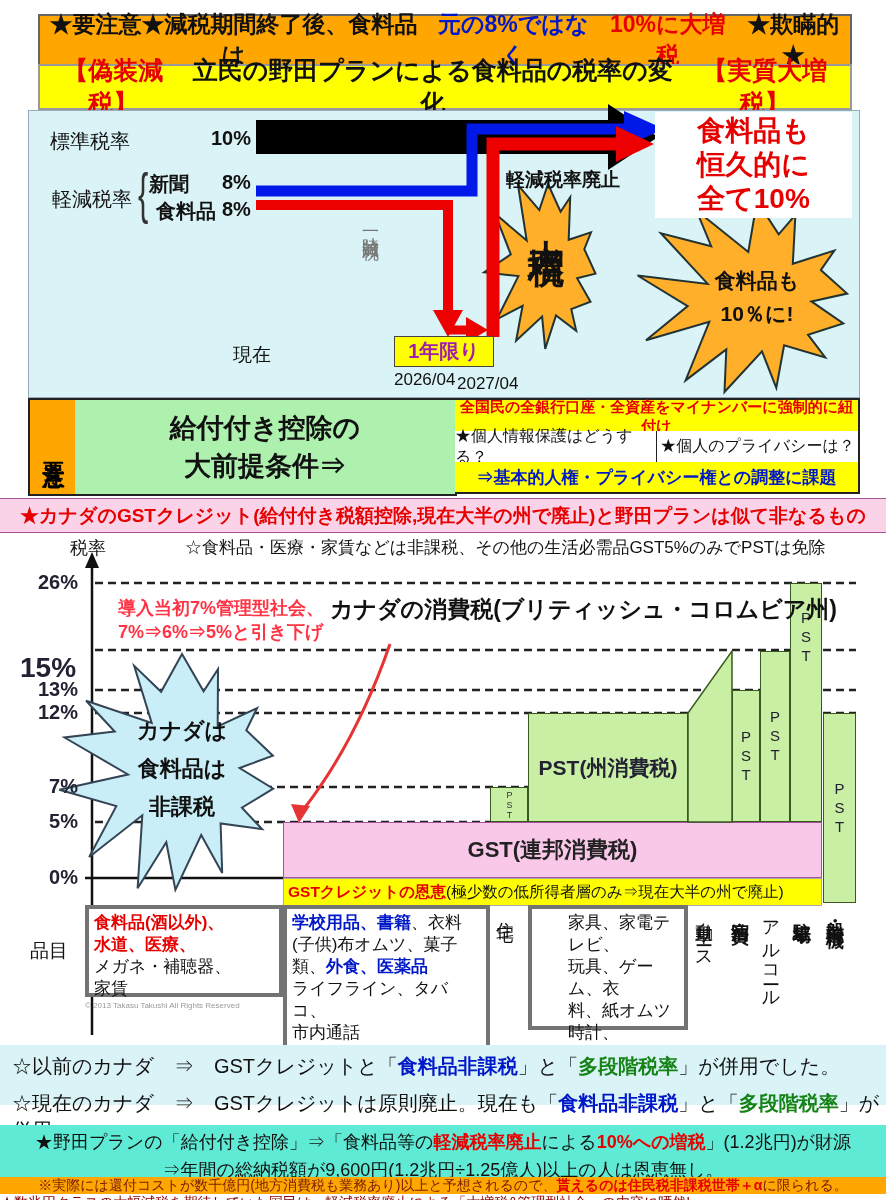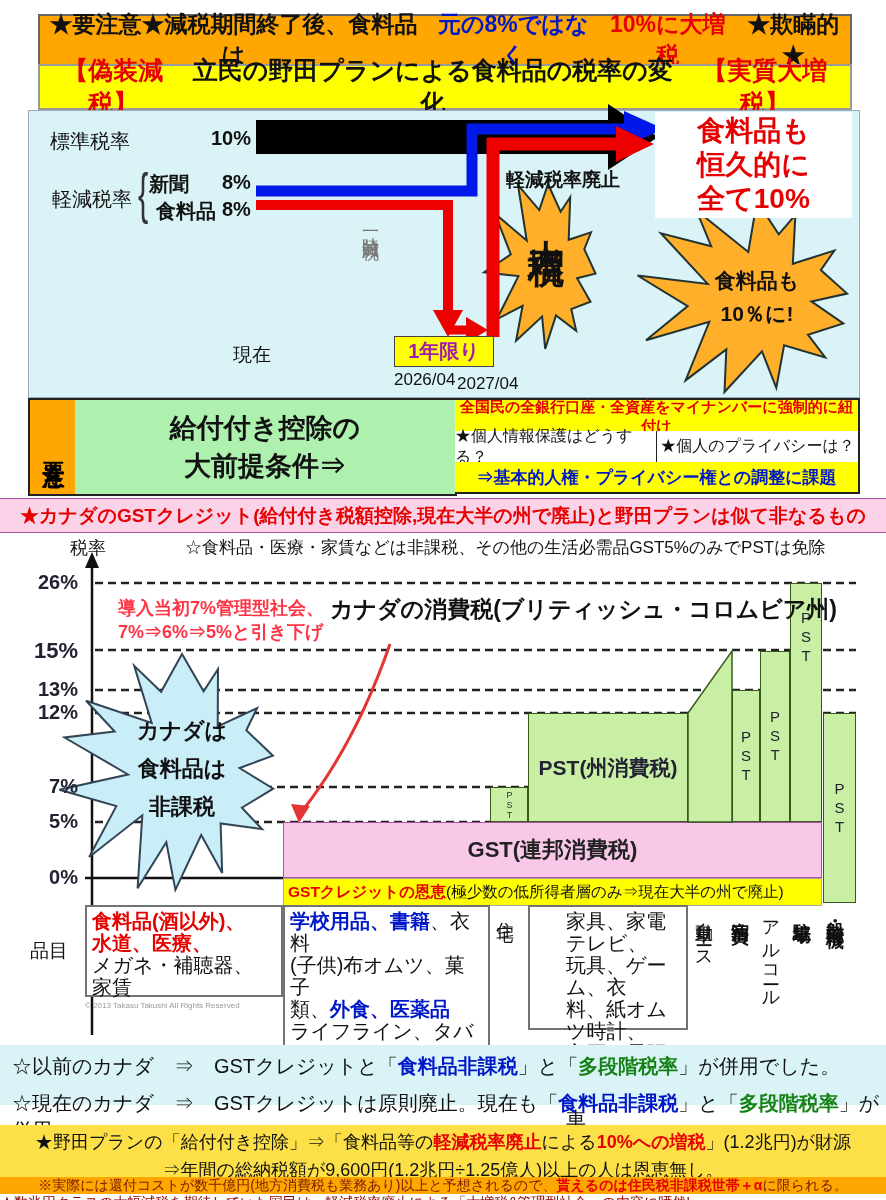--- a/index.html
+++ b/index.html
@@ -32,23 +32,23 @@
   .trow2 .cell+.cell{border-left:1.5px solid #222;}
   .trow3{left:455px;top:462px;width:403px;height:30px;background:#ffff00;border:2px solid #222;border-top:none;border-left:none;
          font-size:17px;font-weight:bold;color:#0018c8;}
   .pinkban{left:0;top:498px;width:886px;height:33px;background:#fbd3e8;border-top:1.5px solid #a3549a;
            border-bottom:1.5px solid #a3549a;font-size:19px;font-weight:bold;color:#e60000;}
   .gbar{background:#c9efa4;border:1.5px solid #39591f;box-sizing:border-box;}
   .pbar{left:283px;top:822px;width:539px;height:56px;background:#f9c8e9;border:1px solid #a3549a;box-sizing:border-box;
         font-size:22px;font-weight:bold;color:#222;}
   .strip{left:283px;top:878px;width:539px;height:28px;background:#ffff00;border:1px solid #aaa;box-sizing:border-box;
          font-size:15.5px;display:flex;align-items:center;padding-left:4px;white-space:nowrap;}
-  .catbox{border:2px solid #737373;box-sizing:border-box;background:#fff;padding:3px 5px;font-size:20px;line-height:22px;color:#111;}
+  .catbox{border:4px solid #737373;box-sizing:border-box;background:#fff;padding:3px 5px;font-size:17px;line-height:22px;color:#111;}
   .bluesec{left:0;top:1045px;width:886px;height:60px;background:#d9f3f6;font-size:20px;color:#111;}
-  .yellowsec{left:0;top:1125px;width:886px;height:52px;background:#fde047;font-size:18px;color:#111;}
+  .yellowsec{left:0;top:1125px;width:886px;height:52px;background:#5eead4;font-size:18px;color:#111;}
   .orangesec{left:0;top:1177px;width:886px;height:17px;background:#ffa600;font-size:14px;color:#7a2000;}
   .sliver{left:0;top:1194px;width:886px;height:6px;background:#fff;overflow:hidden;color:#8b0000;font-size:14px;}
 </style>
 </head>
 <body>
 
 <div class="page">
 
   <svg class="layer z0" width="886" height="1200" viewBox="0 0 886 1200">
 
@@ -150,21 +150,21 @@
 
   <div class="abs ctr pinkban z1">★カナダのGSTクレジット(給付付き税額控除,現在大半の州で廃止)と野田プランは似て非なるもの</div>
 
   <div class="lbl z3" style="left:70px;top:536px;font-size:18px;">税率</div>
   <div class="lbl z3" style="left:142px;top:536px;font-size:17px;margin-left:43px;">☆食料品・医療・家賃などは非課税、その他の生活必需品GST5%のみでPSTは免除</div>
   <div class="lbl z3 b" style="left:330px;top:594px;font-size:23px;">カナダの消費税(ブリティッシュ・コロムビア州)</div>
   <div class="lbl z3 b" style="left:118px;top:596px;font-size:18px;color:#f34;">導入当初7%管理型社会、</div>
   <div class="lbl z3 b" style="left:118px;top:620px;font-size:18px;color:#f34;">7%⇒6%⇒5%と引き下げ</div>
 
   <div class="lbl z3 b" style="left:20px;top:571px;width:58px;text-align:right;font-size:20px;color:#223;">26%</div>
-  <div class="lbl z3 b" style="left:20px;top:638px;width:58px;text-align:right;font-size:22px;color:#223;">15%</div>
+  <div class="lbl z3 b" style="left:20px;top:652px;width:58px;font-size:28px;color:#223;">15%</div>
   <div class="lbl z3 b" style="left:20px;top:678px;width:58px;text-align:right;font-size:20px;color:#223;">13%</div>
   <div class="lbl z3 b" style="left:20px;top:701px;width:58px;text-align:right;font-size:20px;color:#223;">12%</div>
   <div class="lbl z3 b" style="left:20px;top:775px;width:58px;text-align:right;font-size:20px;color:#223;">7%</div>
   <div class="lbl z3 b" style="left:20px;top:810px;width:58px;text-align:right;font-size:20px;color:#223;">5%</div>
   <div class="lbl z3 b" style="left:20px;top:866px;width:58px;text-align:right;font-size:20px;color:#223;">0%</div>
 
   <div class="abs ctr pbar z1">GST(連邦消費税)</div>
   <div class="abs strip z1">
     <span class="b red">GSTクレジットの恩恵</span>
       <span class="blk">(極少数の低所得者層のみ⇒現在大半の州で廃止)</span>

